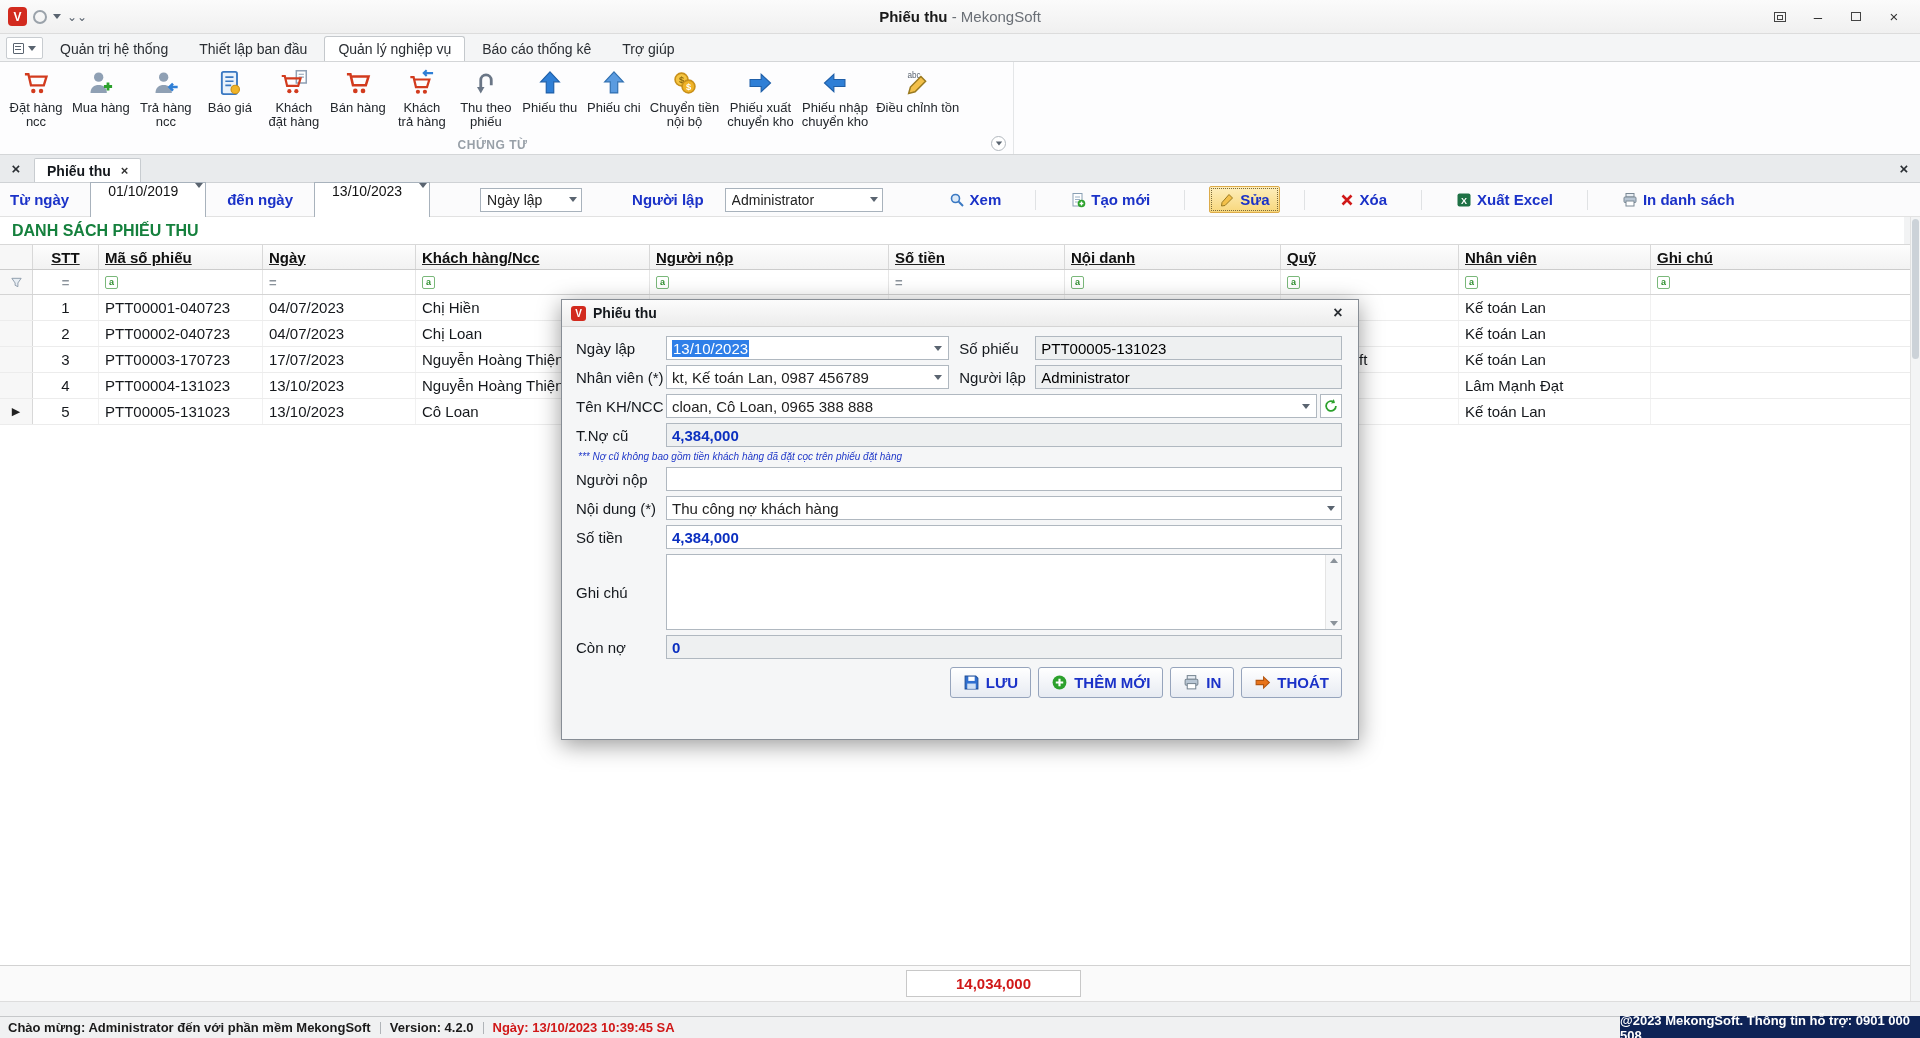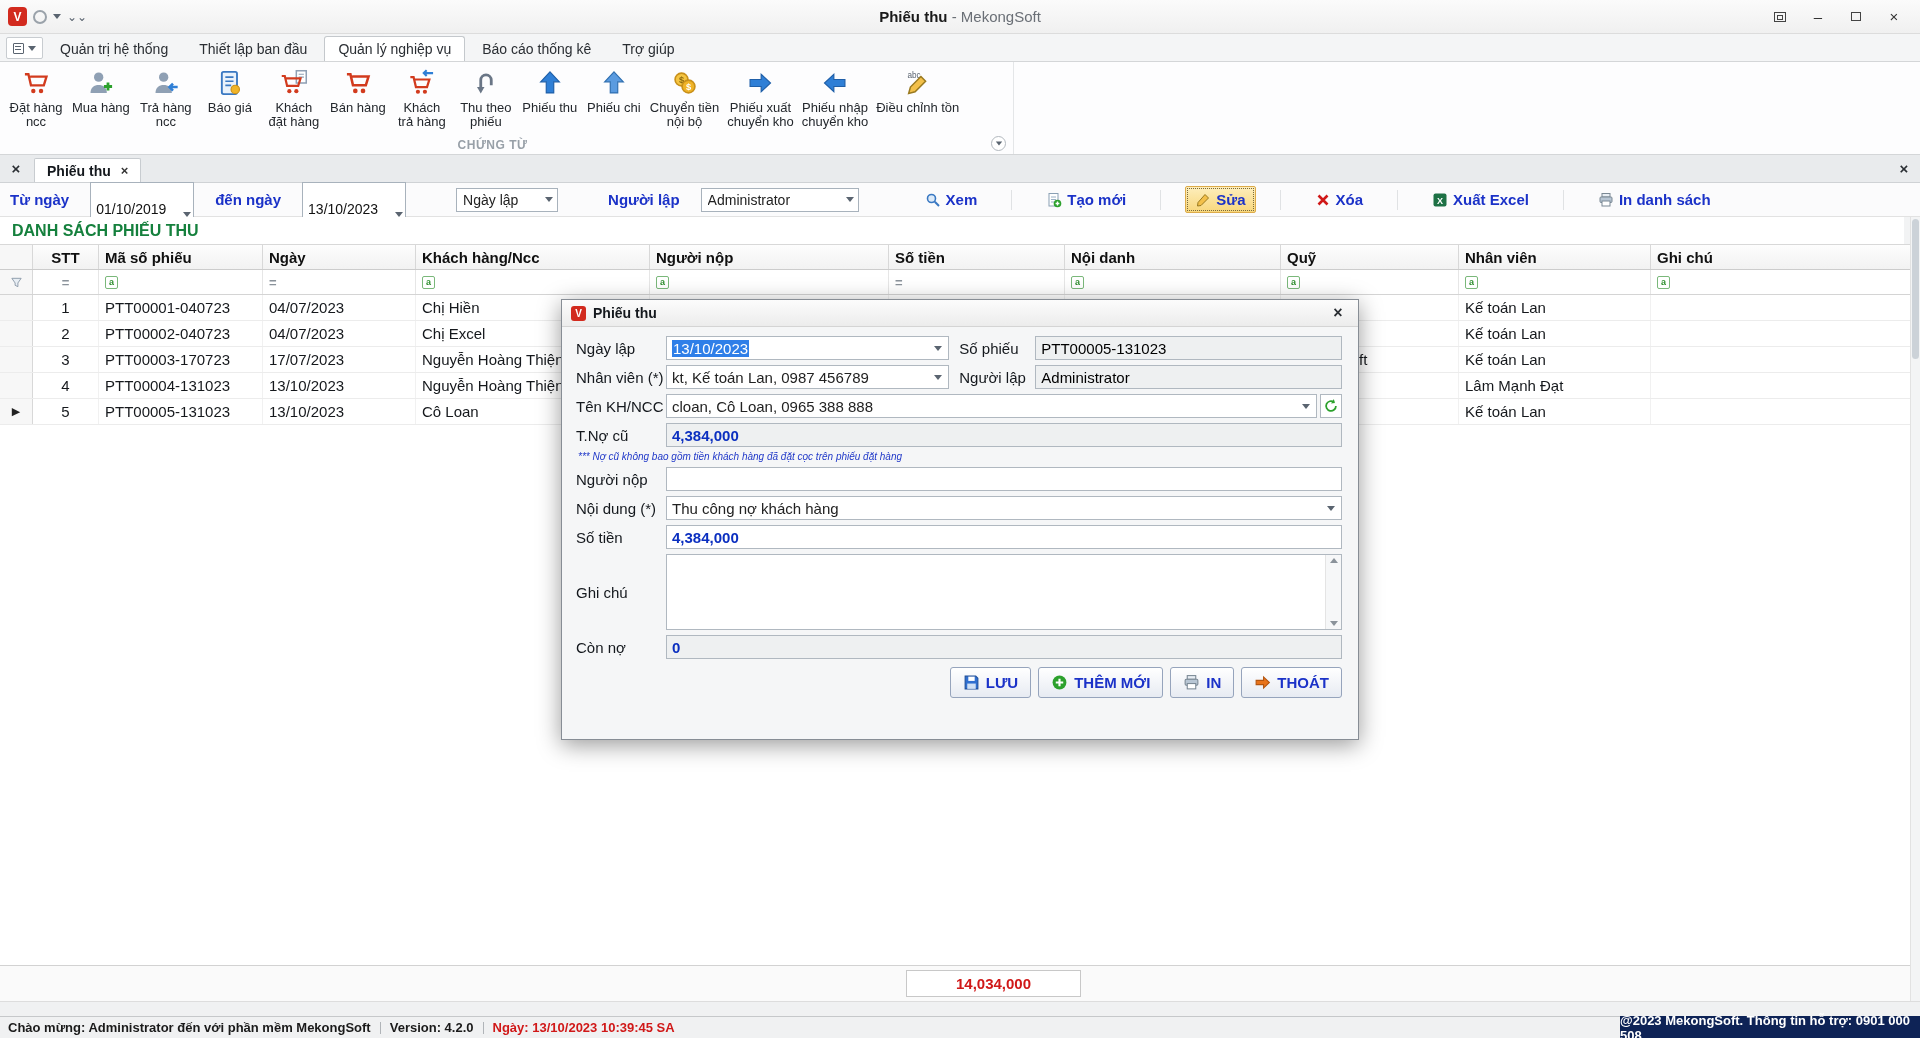--- a/index.html
+++ b/index.html
@@ -44,37 +44,37 @@
   
   .doctabbar { position:absolute; top:155px; left:0; right:0; height:28px; background:#e9ebed; border-bottom:1px solid #cfd2d5; display:flex; align-items:stretch; }
   .dtclose { width:32px; display:flex; align-items:center; justify-content:center; color:#2a2e33; font-size:15px; font-weight:bold; }
   .doctab { background:#fff; border:1px solid #c8ccd0; border-bottom:none; margin-top:3px; margin-left:2px; padding:0 12px; display:flex; align-items:center; gap:10px; font-size:14px; font-weight:bold; color:#14181d; border-radius:2px 2px 0 0; }
   .doctab .tab-x { font-weight:bold; color:#333; font-size:13px; }
   .dt-spacer { flex:1; }
 
   
   .filterbar { position:absolute; top:183px; left:0; right:0; height:34px; background:#fbfbfc; border-bottom:1px solid #e2e2e2; display:flex; align-items:center; padding:0 10px; gap:21px; }
   .flabel { color:#1b32c8; font-weight:bold; font-size:15px; }
-  .dfield { height:36px; border:1px solid #a8b2bc; background:#fff; display:flex; align-items:flex-end; padding-right:2px; }
+  .dfield { height:36px; border:1px solid #a8b2bc; background:#fff; display:flex; align-items:flex-start; padding-right:2px;padding-left:12px; }
   .dfield input { border:none; outline:none; font:inherit; font-size:14px; padding:0 5px; width:92px; color:#111; background:transparent; }
   .combo { height:24px; border:1px solid #a8b2bc; background:#fff; display:flex; align-items:center; justify-content:space-between; padding:0 4px 0 6px; font-size:14px; gap:6px; }
   .combo .cval { white-space:nowrap; overflow:hidden; }
   .w-sort { width:102px; }
   .w-creator { width:158px; }
   .tbtn { height:27px; border:1px solid transparent; background:transparent; display:flex; align-items:center; gap:5px; font-family:inherit; font-size:15px; font-weight:bold; color:#1b32c8; padding:0 9px; border-radius:2px; }
   .tbtn svg { width:16px; height:16px; }
   .tbtn.highlight { background:linear-gradient(#fdeebc,#f8d77c); border-color:#dcab4a; outline:1px dotted #7a6a3a; outline-offset:-3px; }
   .vsep { width:1px; height:20px; background:#e0e2e4; margin:0 3px; }
 
   
   .list-title { position:absolute; top:217px; left:0; right:16px; height:27px; background:#fff; display:flex; align-items:center; padding:0 12px; font-weight:bold; font-size:16px; color:#15803d;text-align:right; }
 
   
   .grid { position:absolute; top:244px; left:0; right:0; bottom:73px; background:#fff; }
-  .ghead { display:flex; height:26px; background:linear-gradient(#fdfdfd,#f2f2f2); border-top:1px solid #d8d8d8; border-bottom:1px solid #cccccc; }
+  .ghead { display:flex; height:26px; background:linear-gradient(#fdfdfd,#f2f2f2); border-top:1px solid #d8d8d8; border-bottom:1px solid #cccccc;text-decoration:underline; }
   .hcell { border-right:1px solid #d8d8d8; display:flex; align-items:center; padding:0 6px; font-weight:bold; font-size:15px; color:#101010; overflow:hidden; white-space:nowrap; }
   .gfilter { display:flex; height:25px; border-bottom:1px solid #d4d4d4; background:#fff; }
   .fcell { border-right:1px solid #e6e6e6; display:flex; align-items:center; padding:0 6px; gap:4px; }
   .grow { display:flex; height:26px; border-bottom:1px solid #ececec; background:#fff; font-size:15px; }
   .gcell { border-right:1px solid #f1f1f1; display:flex; align-items:center; padding:0 6px; overflow:hidden; white-space:nowrap; color:#15181c; }
   .c0 { width:33px; flex:none; background:#f7f7f7; border-right:1px solid #d8d8d8 !important; justify-content:center; }
   .c1 { width:66px; flex:none; justify-content:center; }
   .c2 { width:164px; flex:none; }
   .c3 { width:153px; flex:none; }
   .c4 { width:234px; flex:none; }
@@ -473,21 +473,21 @@
     <div class="gcell c9">Kế toán Lan</div>
     <div class="gcell c10"></div>
   </div>
   <div class="grow">
     <div class="gcell c0">
         <span class="rowptr"></span>
       </div>
     <div class="gcell c1">2</div>
     <div class="gcell c2">PTT00002-040723</div>
     <div class="gcell c3">04/07/2023</div>
-    <div class="gcell c4">Chị Excel</div>
+    <div class="gcell c4">Chị Loan</div>
     <div class="gcell c5"></div>
     <div class="gcell c6"></div>
     <div class="gcell c7"></div>
     <div class="gcell c8"></div>
     <div class="gcell c9">Kế toán Lan</div>
     <div class="gcell c10"></div>
   </div>
   <div class="grow">
     <div class="gcell c0">
         <span class="rowptr"></span>

